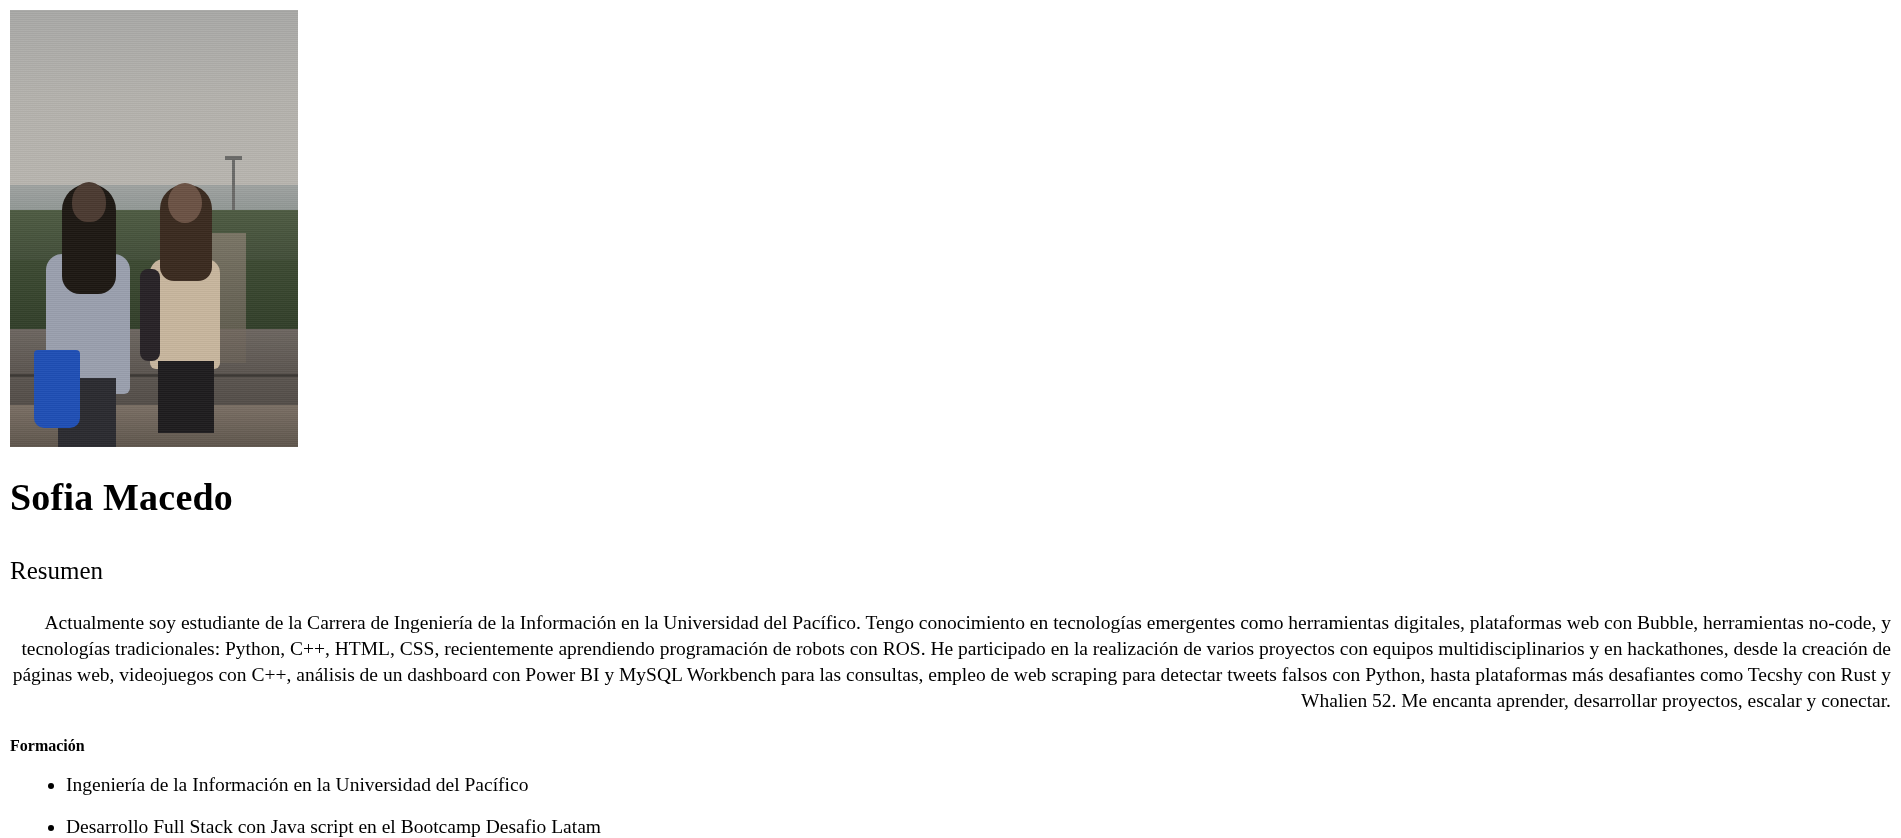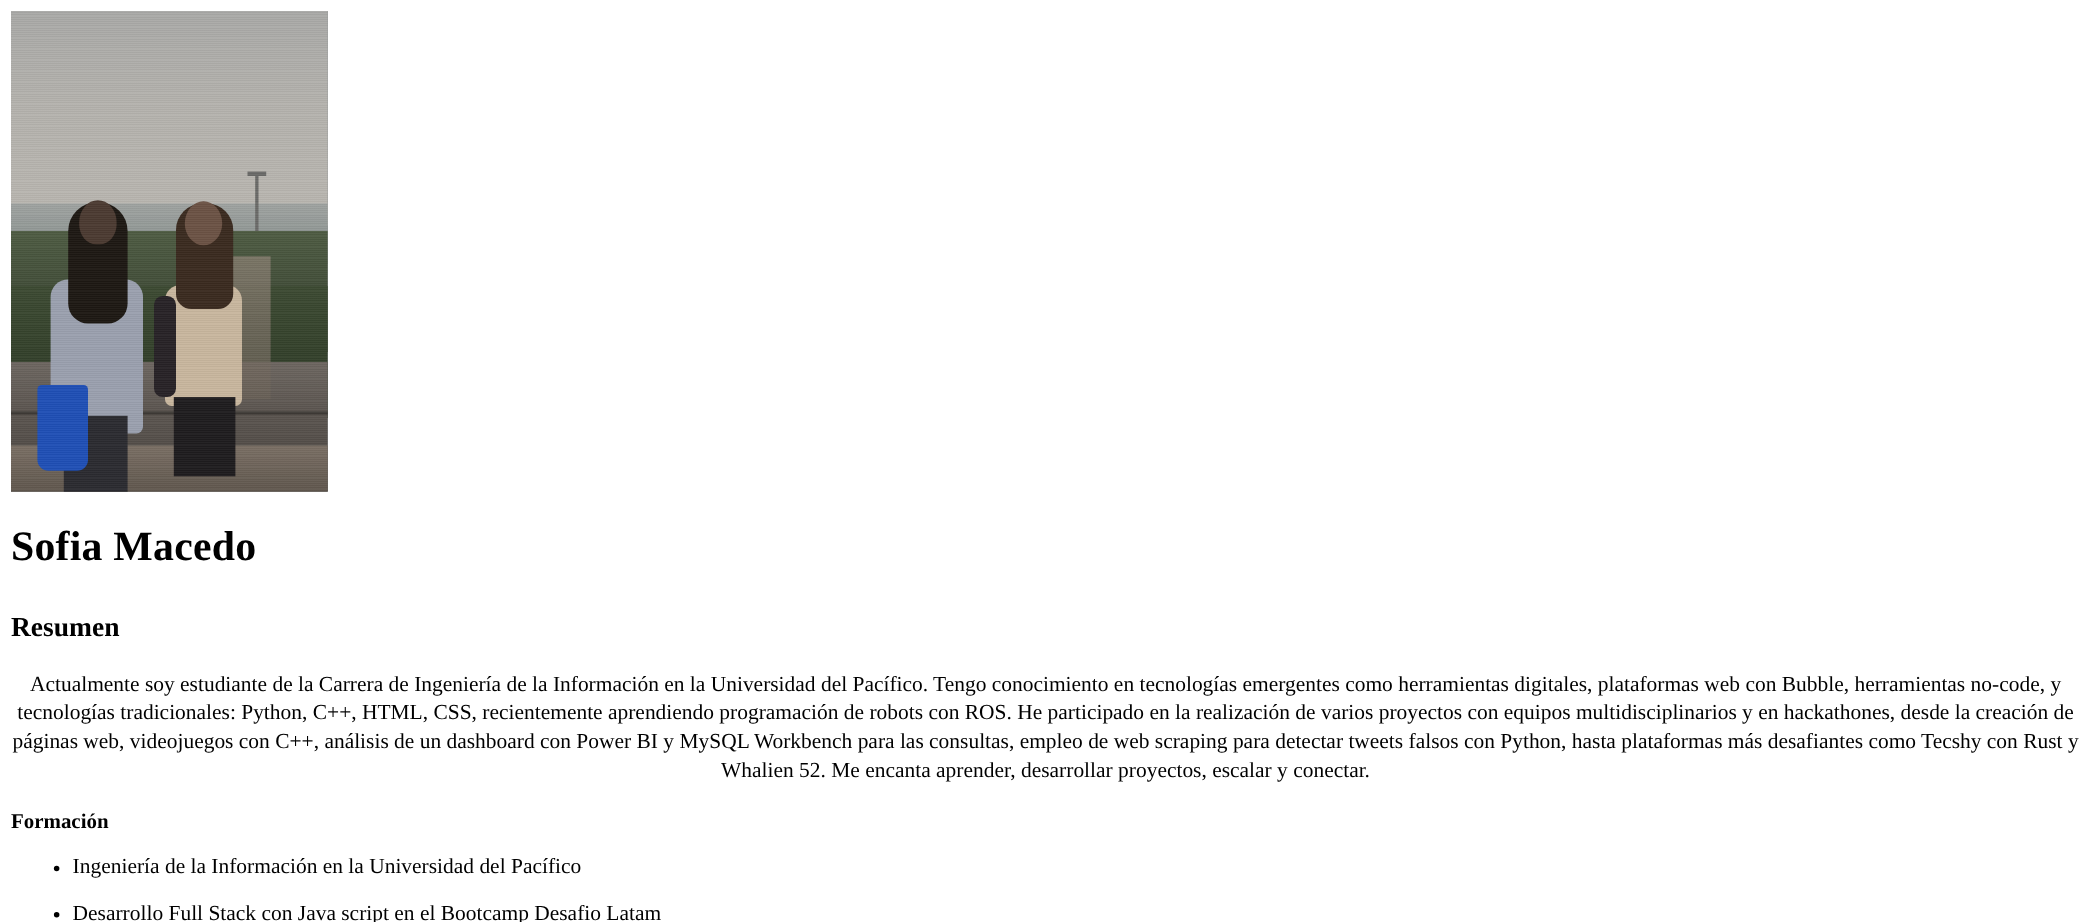--- a/index.html
+++ b/index.html
@@ -167,33 +167,33 @@
   }
 
   h1.name {
     font-size: 38px;
     font-weight: bold;
     margin: 26px 0 33px 0;
     letter-spacing: .2px;
   }
   h2.section-heading {
     font-size: 25px;
-    font-weight: bold;
+    font-weight: normal;
     margin: 22px 0 22px 0;
   }
   h3.section-subheading {
-    font-size: 19px;
+    font-size: 16px;
     font-weight: bold;
     margin: 22px 0 16px 0;
   }
   p.paragraph {
     margin: 0 0 16px 0;
     font-size: 19.5px;
     line-height: 1.33;
-    text-align: center;
+    text-align: right;
   }
   ul.bullet-list {
     margin: 0 0 16px 0;
     padding-left: 40px;
     list-style: disc;
   }
   ul.bullet-list li {
     font-size: 19.5px;
     line-height: 1.33;
     margin: 16px;

